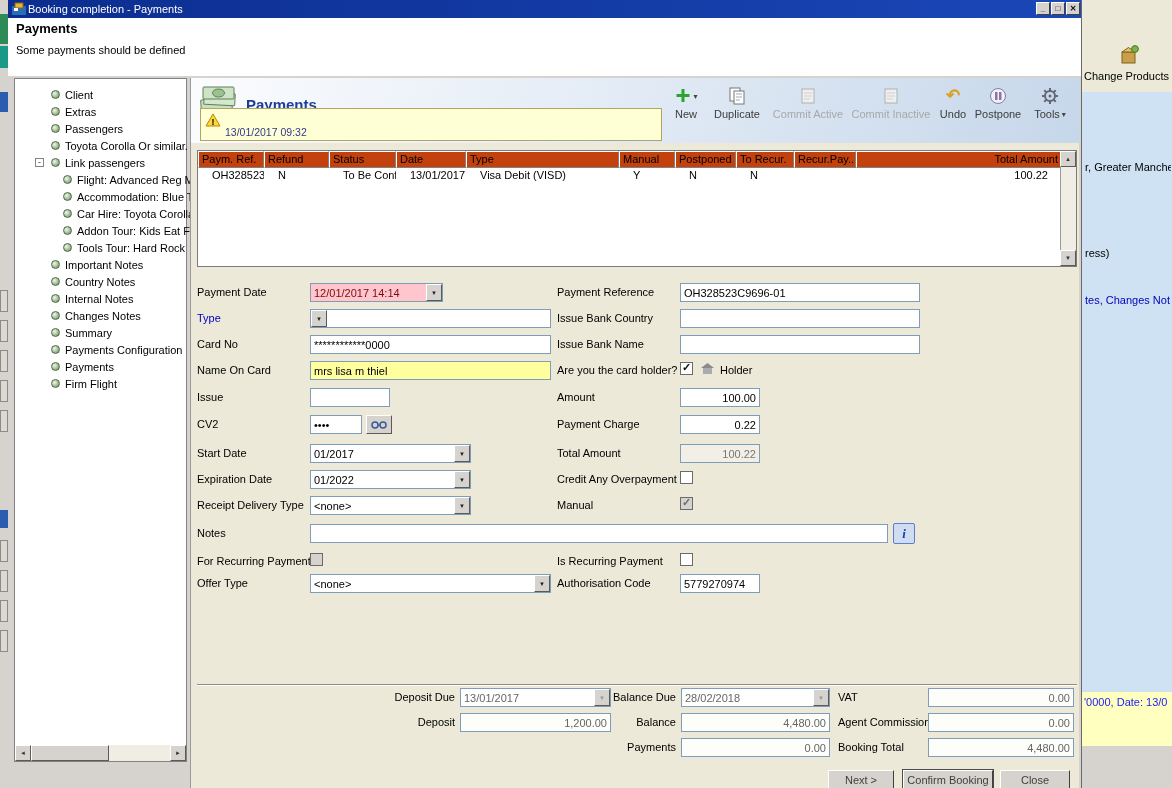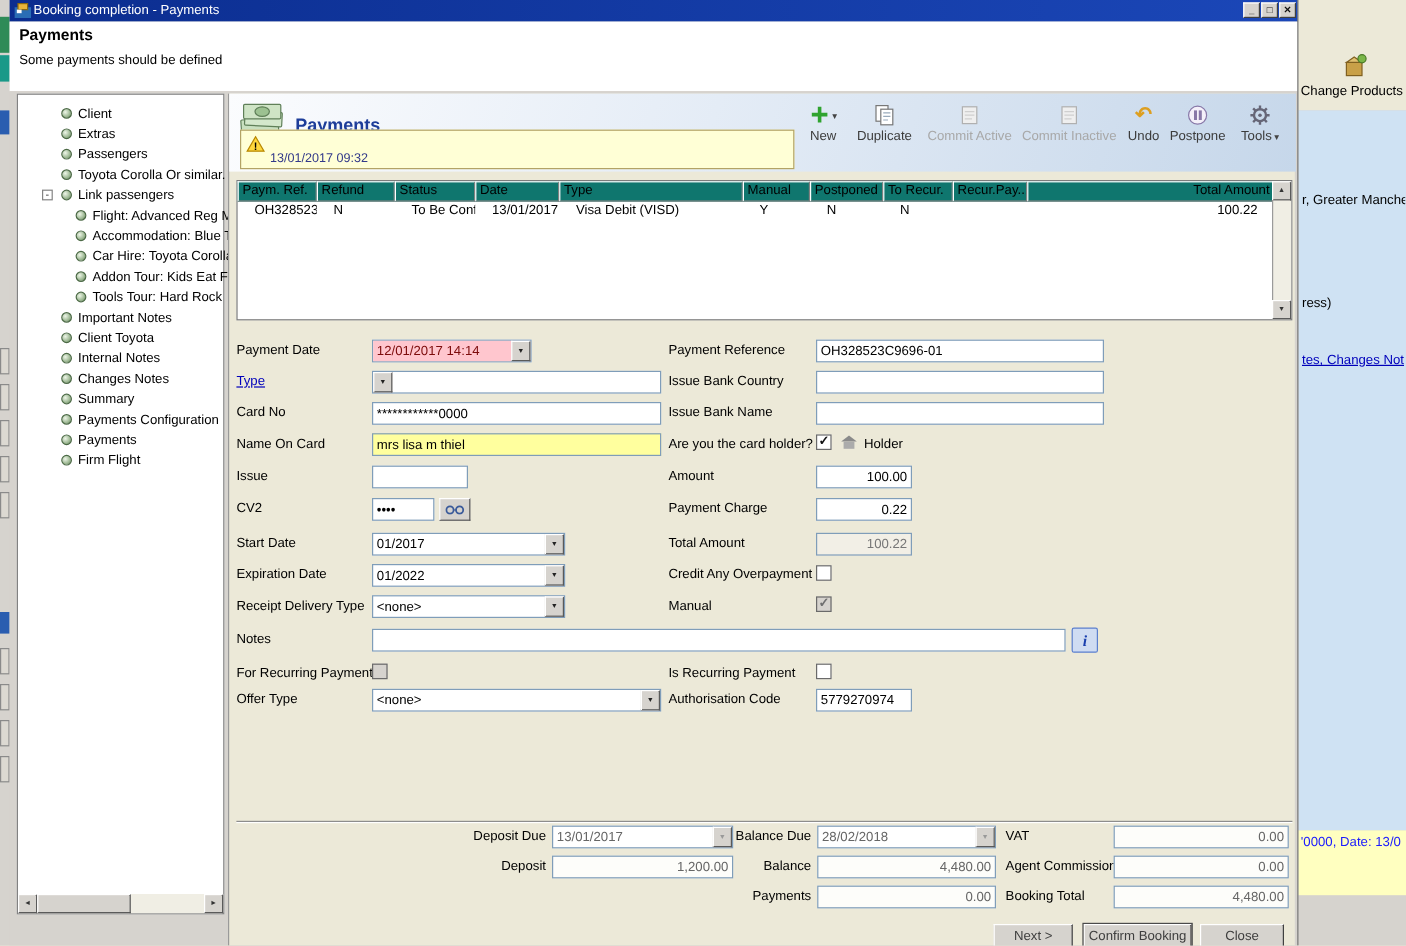--- a/index.html
+++ b/index.html
@@ -1,20 +1,20 @@
 <!DOCTYPE html>
 <html><head>
 <meta charset="utf-8">
 <style>
   *{margin:0;padding:0;box-sizing:border-box}
   html,body{width:1172px;height:788px}
   body{position:relative;overflow:hidden;background:#d6d3ce;font-family:"Liberation Sans",sans-serif;font-size:11px;color:#000}
   .abs{position:absolute}
   .lbl{position:absolute;white-space:nowrap;font-size:11px}
-  .link{color:#0000bb;text-decoration:underline;cursor:pointer}
+  .link{color:#0000bb;cursor:pointer}
   .txt{position:absolute;height:19px;border:1px solid #7f9db9;background:#fff;font:11px "Liberation Sans",sans-serif;padding:1px 3px;outline:none}
   .txt.num{text-align:right}
   .txt.dim{color:#666;background:#fdfdfa}
   .txt.ro{background:#f2efe6;color:#777}
   .combo{position:absolute;height:19px;border:1px solid #7f9db9;background:#fff;display:flex;align-items:stretch}
   .combo input{flex:1;min-width:0;border:0;padding:1px 3px;font:11px "Liberation Sans",sans-serif;background:transparent;outline:none}
   .combo.pink input{background:#ffc6ce;color:#7d0c0c}
   .dd{width:16px;background:#d6d3ce;border:1px solid;border-color:#fff #5a5a5a #5a5a5a #fff;display:flex;align-items:center;justify-content:center;font-size:6px;color:#222;cursor:default;flex:0 0 16px}
   .dd.dim{color:#999}
   .cb{position:absolute;width:13px;height:13px;background:#fff;border:1px solid #6a6a6a}
@@ -42,21 +42,21 @@
   
   .tbtn{position:absolute;top:86px;height:50px;display:flex;flex-direction:column;align-items:center;gap:2px;cursor:default}
   .tbtn .ticon{height:20px;display:flex;align-items:center;gap:1px}
   .tbtn .cap2{font-size:11px;color:#3c3c3c;white-space:nowrap;display:flex;align-items:center;gap:2px}
   .tbtn.disabled .cap2{color:#a8a8a8}
   .drop{font-size:8px;color:#444;font-style:normal}
   .undo-glyph{font-size:17px;font-weight:bold;color:#dd9f20;line-height:16px}
   
   .grid{position:absolute;left:197px;top:150px;width:880px;height:117px;background:#fff;border:1px solid #7b7b7b}
   .thead,.trow{display:flex}
-  .th{height:17px;background:#0f766e;border:1px solid;border-color:#fff #808080 #808080 #fff;padding:1px 3px;overflow:hidden;white-space:nowrap;font-size:11px}
+  .th{height:17px;background:#c2410c;border:1px solid;border-color:#fff #808080 #808080 #fff;padding:1px 3px;overflow:hidden;white-space:nowrap;font-size:11px}
   .td{height:15px;padding:1px 14px;overflow:hidden;white-space:nowrap;font-size:11px}
   .num-cell{text-align:right}
   .vsb{position:absolute;right:0;top:0;width:16px;height:115px;background:#f0eee4;border-left:1px solid #9a9a9a}
   
   .mini-btn{position:absolute;background:#d6d3ce;border:1px solid;border-color:#fff #5a5a5a #5a5a5a #fff;display:flex;align-items:center;justify-content:center;cursor:default}
   .info-btn{position:absolute;width:22px;height:21px;background:#cfdcf2;border:1px solid #5b7fce;border-radius:2px;display:flex;align-items:center;justify-content:center;cursor:default}
   .info-btn i{font-family:"Liberation Serif",serif;font-style:italic;font-weight:bold;font-size:13px;color:#1a3fae}
   
   .sep{position:absolute;left:197px;top:684px;width:880px;height:2px;border-top:1px solid #8d8d8d;border-bottom:1px solid #fff}
   .btn{position:absolute;height:22px;background:#d6d3ce;border:1px solid;border-color:#fff #404040 #404040 #fff;font-size:11px;color:#3e3e3e;display:flex;align-items:flex-start;justify-content:center;padding-top:3px;cursor:default}
@@ -158,21 +158,21 @@
   <div class="titem" style="top:161px">
       <span class="bullet" style="left:48px;top:3px"></span>
       <span class="tlabel" style="left:62px">Tools Tour: Hard Rock</span>
     </div>
   <div class="titem" style="top:178px">
       <span class="bullet" style="left:36px;top:3px"></span>
       <span class="tlabel" style="left:50px">Important Notes</span>
     </div>
   <div class="titem" style="top:195px">
       <span class="bullet" style="left:36px;top:3px"></span>
-      <span class="tlabel" style="left:50px">Client Toyota</span>
+      <span class="tlabel" style="left:50px">Country Notes</span>
     </div>
   <div class="titem" style="top:212px">
       <span class="bullet" style="left:36px;top:3px"></span>
       <span class="tlabel" style="left:50px">Internal Notes</span>
     </div>
   <div class="titem" style="top:229px">
       <span class="bullet" style="left:36px;top:3px"></span>
       <span class="tlabel" style="left:50px">Changes Notes</span>
     </div>
   <div class="titem" style="top:246px">

